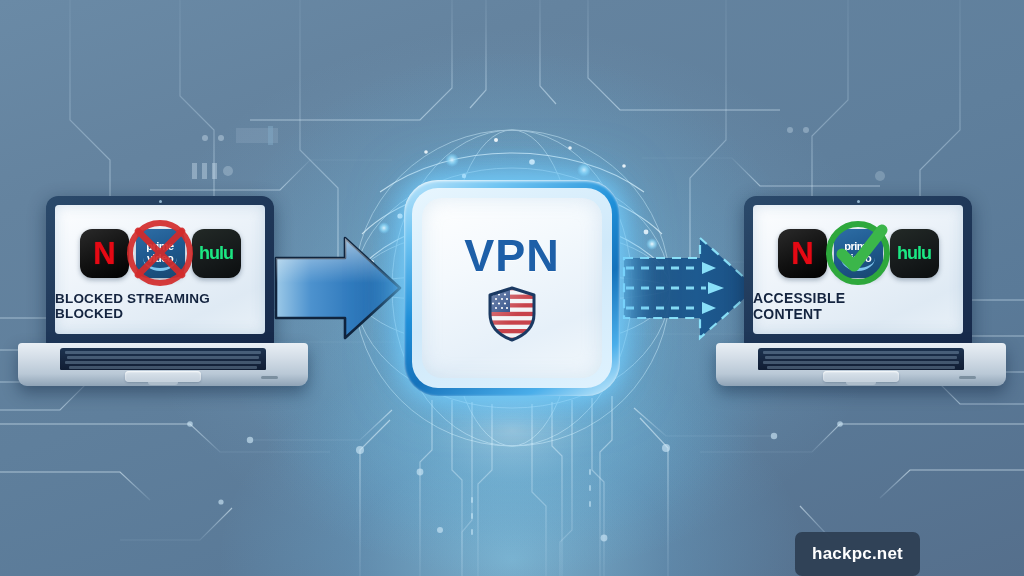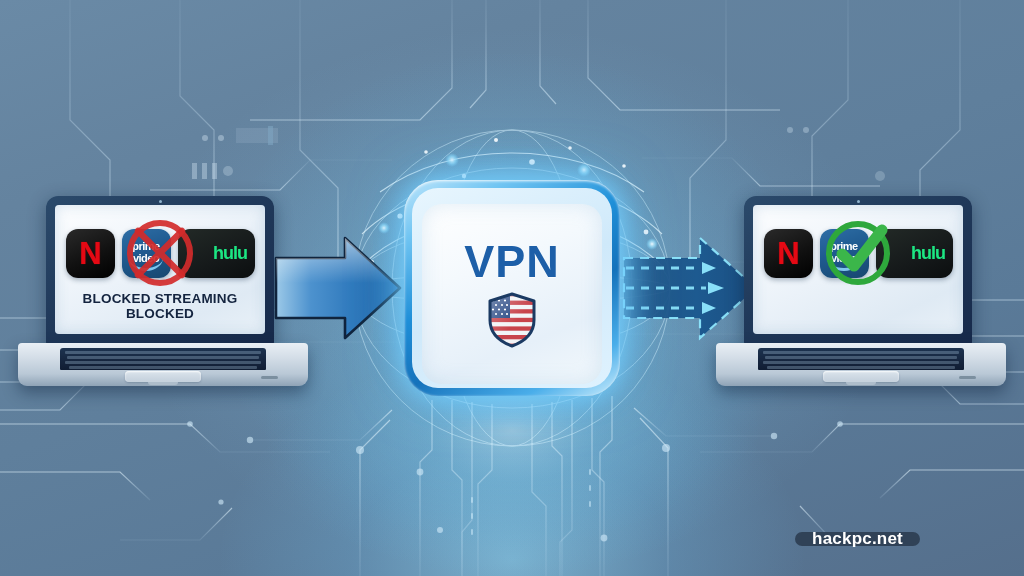--- a/index.html
+++ b/index.html
@@ -48,27 +48,27 @@
   .tile{border-radius:12px;position:relative;display:flex;align-items:center;justify-content:center;
     box-shadow:0 2px 5px rgba(20,45,75,.35);}
   .t-netflix{background:linear-gradient(155deg,#2a2a2a 0%,#111 55%,#000 100%);}
   .t-netflix .nlogo{font-weight:bold;color:#e50914;line-height:1;letter-spacing:-1px;
     text-shadow:0 0 1px #b0060f;font-family:"Liberation Sans",sans-serif;}
   .t-prime{background:linear-gradient(160deg,#2e6ea6 0%,#1f5a90 45%,#17476f 100%);overflow:hidden;}
   .t-prime .pw{color:#fff;font-weight:bold;line-height:1.05;text-align:center;
     letter-spacing:-.5px;}
   .t-prime .smile{position:absolute;left:16%;right:16%;bottom:14%;height:26%;
     border-bottom:3px solid #7fc6ef;border-radius:0 0 60% 60%/0 0 100% 100%;}
-  .t-hulu{background:linear-gradient(155deg,#232a27 0%,#15191a 60%,#0b0e0f 100%);padding-left:28px;}
+  .t-hulu{background:linear-gradient(155deg,#232a27 0%,#15191a 60%,#0b0e0f 100%);}
   .t-hulu .hlogo{color:#1ce783;font-weight:bold;line-height:1;letter-spacing:-1px;}
 
   .badge{position:absolute;left:50%;top:50%;transform:translate(-50%,-50%);}
   .badge svg{display:block;}
 
-  .caption{position:absolute;left:0;right:0;text-align:center;
+  .caption{position:absolute;left:0;right:0;
     color:#14243f;font-weight:bold;line-height:1.12;letter-spacing:.2px;}
 
   
   #vpn-server{position:absolute;}
   .vpn-glow{position:absolute;border-radius:46px;
     background:radial-gradient(ellipse at 50% 50%, rgba(145,225,255,.80) 0%, rgba(110,200,250,.42) 42%, rgba(90,185,245,.12) 68%, rgba(90,185,245,0) 82%);
     filter:blur(6px);}
   .vpn-outer{position:absolute;border-radius:34px;
     background:linear-gradient(150deg,#bfe6fb 0%,#6fc4f2 18%,#1f8fd8 42%,#1572bb 62%,#4aaeea 84%,#cdeefd 100%);
     box-shadow:0 0 26px rgba(120,210,255,.9),0 0 52px rgba(90,190,250,.55),
@@ -350,21 +350,21 @@
           <path d="M 702 302 L 716 308 L 702 314 Z"></path>
         </g>
       </g>
     </svg>
   </div>
 
   <div id="vpn-server" style="left:390px;top:166px;width:244px;height:244px;">
     <div class="vpn-glow" style="left:-16px;top:-16px;width:276px;height:276px;"></div>
     <div class="vpn-outer" style="left:14px;top:14px;width:216px;height:216px;">
       <div class="vpn-mid" style="left:8px;top:8px;width:200px;height:200px;">
-        <div class="vpn-inner" style="left:10px;top:16px;width:180px;height:180px;">
+        <div class="vpn-inner" style="left:10px;top:10px;width:180px;height:180px;">
           <div class="vpn-t1" style="font-size:45px;">VPN</div>
           <div class="shield">
             <svg width="52" height="56" viewBox="0 0 52 56" xmlns="http://www.w3.org/2000/svg">
               <defs>
                 <clipPath id="shClip">
                   <path d="M 26 2 L 48 9 L 48 28 C 48 42 37 50 26 54 C 15 50 4 42 4 28 L 4 9 Z"></path>
                 </clipPath>
                 <linearGradient id="shSheen" x1="0" y1="0" x2="1" y2="1">
                   <stop offset="0" stop-color="#ffffff" stop-opacity=".42"></stop>
                   <stop offset="55%" stop-color="#ffffff" stop-opacity="0"></stop>
@@ -434,33 +434,37 @@
           </div>
 
           <span class="badge">
             <svg width="80" height="80" viewBox="0 0 80 80" xmlns="http://www.w3.org/2000/svg">
               <circle cx="40" cy="40" r="29" fill="none" stroke="#2ea83c" stroke-width="6"></circle>
               <path d="M 24 41 L 36 53 L 64 17" fill="none" stroke="#3bb64a" stroke-width="11" stroke-linecap="round" stroke-linejoin="round"></path>
             </svg>
           </span>
         </div>
 
+        <div class="caption" style="top:86px;font-size:14px;">
+          <div>ACCESSIBLE</div>
+          <div>CONTENT</div>
+        </div>
       </div>
     </div>
 
     <div class="base" style="left:0;top:147px;width:290px;height:43px;">
       <div class="kbd" style="left:42px;top:5px;width:206px;height:22px;">
         <i style="left:5px;top:3px;width:196px;height:3px;"></i>
         <i style="left:7px;top:8px;width:192px;height:3px;"></i>
         <i style="left:5px;top:13px;width:196px;height:3px;"></i>
         <i style="left:9px;top:18px;width:188px;height:3px;"></i>
       </div>
       <div class="trackpad" style="left:107px;top:28px;width:76px;height:11px;"></div>
       <div class="tpnotch" style="left:130px;top:39px;width:30px;height:3px;"></div>
       <div class="ledge" style="left:243px;top:33px;width:17px;height:3px;"></div>
     </div>
   </div>
 
-  <div id="watermark" style="left:795px;top:532px;width:125px;height:14px;font-size:17px;text-align:right;">
+  <div id="watermark" style="left:795px;top:532px;width:125px;height:44px;font-size:17px;text-align:right;">
     <span>hackpc.net</span>
   </div>
 
 </div>
 
 </body></html>

